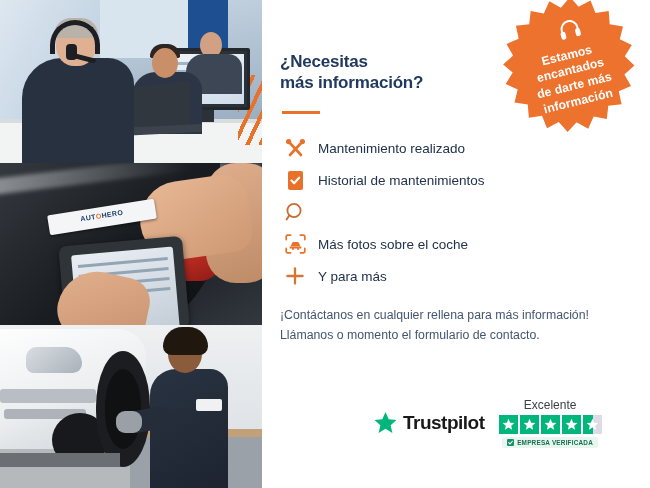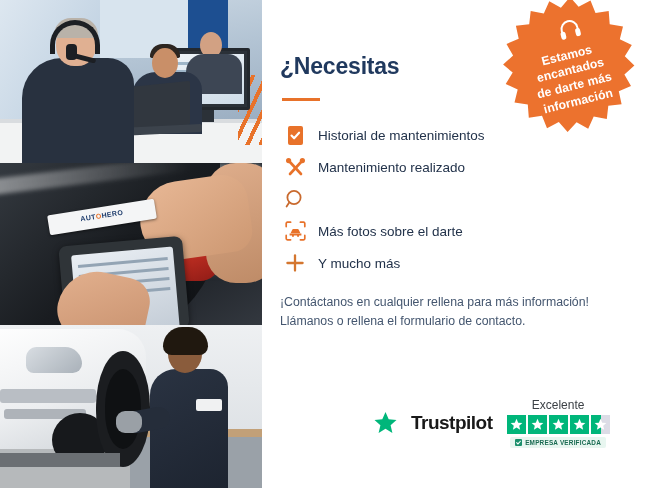--- a/index.html
+++ b/index.html
@@ -120,21 +120,21 @@
     background: linear-gradient(150deg,#2a3342,#1d2430); border-radius: 26px 18px 0 0; }
   .p3-logo-patch { position: absolute; left: 196px; top: 74px; width: 26px; height: 12px;
     background: #f0f1f2; border-radius: 2px; }
   .p3-arm { position: absolute; left: 124px; top: 84px; width: 46px; height: 22px;
     background: #252d3a; border-radius: 12px; transform: rotate(-10deg); }
   .p3-glove { position: absolute; left: 116px; top: 86px; width: 26px; height: 22px;
     background: #9aa0a6; border-radius: 9px; }
 
   
   .content { flex: 1; position: relative; padding: 52px 0 0 18px; }
-  .headline { font-size: 23px; line-height: 1.22; font-weight: bold; color: #20395e;
+  .headline { font-size: 17px; line-height: 1.22; font-weight: bold; color: #20395e;
     letter-spacing: -.2px; }
   .rule { width: 38px; height: 3px; background: #e8722a; margin: 18px 0 0 2px; }
 
   .features { margin-top: 18px; }
   .feature { display: flex; align-items: center; height: 32px; }
   .feature-icon { width: 30px; height: 26px; flex: 0 0 30px; display: flex;
     align-items: center; justify-content: center; }
   .feature-label { font-size: 13.5px; color: #22324a; margin-left: 8px; }
 
   .contact { margin-top: 14px; font-size: 12.3px; line-height: 1.55; color: #44566f; }
@@ -142,21 +142,21 @@
   
   .badge { position: absolute; left: 235px; top: -5px; width: 146px; height: 146px; }
   .badge-text { position: absolute; inset: 0; display: flex; flex-direction: column;
     align-items: center; justify-content: center; transform: rotate(-14deg);
     color: #ffffff; font-weight: bold; font-size: 12.2px; line-height: 1.28;
     text-align: center; padding-top: 22px; letter-spacing: .1px; }
   .badge-headset { position: absolute; left: 50%; top: 24px; transform: translateX(-50%) rotate(-14deg); }
 
   
   .trust { position: absolute; left: 112px; bottom: 40px; display: flex; align-items: center; gap: 14px; }
-  .tp-logo { display: flex; align-items: center; gap: 14px; }
+  .tp-logo { display: flex; align-items: center; gap: 6px; }
   .tp-word { font-size: 19px; font-weight: bold; color: #191919; letter-spacing: -.5px; }
   .tp-right { display: flex; flex-direction: column; align-items: center; gap: 3px; }
   .tp-excelente { font-size: 12px; color: #3c4146; }
   .tp-stars { display: flex; gap: 2px; }
   .tp-star { width: 19px; height: 19px; background: #00b67a; display: flex;
     align-items: center; justify-content: center; position: relative; }
   .tp-star.half { background: #dcdce6; }
   .tp-star.half:before { content:""; position:absolute; left:0; top:0; width:55%; height:100%; background:#00b67a; }
   .tp-verified { display: flex; align-items: center; gap: 3px; background: #e8f6f0;
     border-radius: 2px; padding: 2px 5px; }
@@ -240,20 +240,21 @@
       <div class="p3-mech-hair"></div>
       <div class="p3-arm"></div>
       <div class="p3-glove"></div>
     </div>
   </div>
 
   <div class="content">
 
     <h1 class="headline">
       <span>¿Necesitas</span><br>
+      <span>más información?</span>
     </h1>
     <div class="rule"></div>
 
     <div class="badge">
       <svg viewBox="0 0 146 146" width="146" height="146">
         <path fill="#ec722e" d="M73 2l8.6 9.8 11.9-6.2 5 12.4 13.2-2 1 13.3 13.3 2.1-3.2 12.9 12 5.6-7 11.3 9.6 9.3-10 8.9 6.6 11.6-12.2 5.2 2.8 13-13.3 1.6-1.5 13.3-13.1-2.5-5.5 12.2-11.6-6.6-9 9.8-8.8-10-11.8 6.2-5-12.4-13.2 2-1-13.3-13.3-2.1 3.2-12.9-12-5.6 7-11.3L6.1 69.5l10-8.9L9.5 49l12.2-5.2-2.8-13 13.3-1.6 1.5-13.3 13.1 2.5 5.5-12.2 11.6 6.6z"></path>
       </svg>
       <div class="badge-headset">
         <svg width="22" height="20" viewBox="0 0 22 20">
           <path d="M3 13V10a8 8 0 0 1 16 0v3" fill="none" stroke="#ffffff" stroke-width="2" stroke-linecap="round"></path>
@@ -266,40 +267,40 @@
         <span>encantados</span>
         <span>de darte más</span>
         <span>información</span>
       </div>
     </div>
 
     <div class="features">
 
       <div class="feature">
         <span class="feature-icon">
-          <svg width="17" height="21" viewBox="0 0 17 21">
-            <rect x="1" y="1" width="15" height="19" rx="2" fill="#e8722a"></rect>
-            <path d="M4.5 10.5l2.6 2.8 5-5.6" fill="none" stroke="#fff" stroke-width="2.1" stroke-linecap="round" stroke-linejoin="round"></path>
-          </svg>
-        </span>
-        <span class="feature-label">Historial de mantenimientos</span>
-      </div>
-
-      <div class="feature">
-        <span class="feature-icon">
           <svg width="21" height="21" viewBox="0 0 21 21">
             <g stroke="#e8722a" stroke-width="2.6" stroke-linecap="round">
               <path d="M4 4l12 13"></path>
                 <path d="M17 4L5 17"></path>
             </g>
             <circle cx="3.6" cy="3.6" r="2.6" fill="#e8722a"></circle>
             <circle cx="17.4" cy="3.6" r="2.6" fill="#e8722a"></circle>
           </svg>
         </span>
         <span class="feature-label">Mantenimiento realizado</span>
+      </div>
+
+      <div class="feature">
+        <span class="feature-icon">
+          <svg width="17" height="21" viewBox="0 0 17 21">
+            <rect x="1" y="1" width="15" height="19" rx="2" fill="#e8722a"></rect>
+            <path d="M4.5 10.5l2.6 2.8 5-5.6" fill="none" stroke="#fff" stroke-width="2.1" stroke-linecap="round" stroke-linejoin="round"></path>
+          </svg>
+        </span>
+        <span class="feature-label">Historial de mantenimientos</span>
       </div>
 
       <div class="feature">
         <span class="feature-icon">
           <svg width="20" height="20" viewBox="0 0 20 20">
             <circle cx="9" cy="8.5" r="6.6" fill="none" stroke="#c96a2e" stroke-width="1.8"></circle>
             <path d="M4.2 13.6L1.6 17.6" fill="none" stroke="#c96a2e" stroke-width="1.8" stroke-linecap="round"></path>
           </svg>
         </span>
       </div>
@@ -310,39 +311,39 @@
             <g fill="none" stroke="#e8722a" stroke-width="1.7" stroke-linecap="round">
               <path d="M1.2 5.6V2.4a1.2 1.2 0 0 1 1.2-1.2h3.2"></path>
               <path d="M19.8 5.6V2.4a1.2 1.2 0 0 0-1.2-1.2h-3.2"></path>
               <path d="M1.2 14.4v3.2a1.2 1.2 0 0 0 1.2 1.2h3.2"></path>
               <path d="M19.8 14.4v3.2a1.2 1.2 0 0 1-1.2 1.2h-3.2"></path>
             </g>
             <path d="M4.6 12.4h11.8v2.2H14v1.1h-1.9v-1.1H8.9v1.1H7v-1.1H4.6z" fill="#e8722a"></path>
             <path d="M5.6 12.2l1.5-3.3a1.4 1.4 0 0 1 1.3-.8h4.2a1.4 1.4 0 0 1 1.3.8l1.5 3.3z" fill="#e8722a"></path>
           </svg>
         </span>
-        <span class="feature-label">Más fotos sobre el darte</span>
+        <span class="feature-label">Más fotos sobre el coche</span>
       </div>
 
       <div class="feature">
         <span class="feature-icon">
           <svg width="20" height="20" viewBox="0 0 20 20">
             <g stroke="#d4762f" stroke-width="2.3" stroke-linecap="round">
               <path d="M10 2.4v15.2"></path>
                 <path d="M2.4 10h15.2"></path>
             </g>
           </svg>
         </span>
-        <span class="feature-label">Y mucho más</span>
+        <span class="feature-label">Y para más</span>
       </div>
     </div>
 
     <p class="contact">
       <span>¡Contáctanos en cualquier rellena para más información!</span><br>
-      <span>Llámanos o rellena el formulario de contacto.</span>
+      <span>Llámanos o momento el formulario de contacto.</span>
     </p>
 
     <div class="trust">
       <div class="tp-logo">
         <svg width="23" height="22" viewBox="0 0 23 22">
           <path fill="#00b67a" d="M11.5 0l3.2 7.3 7.8.7-5.9 5.2 1.8 7.8-6.9-4.2-6.9 4.2 1.8-7.8L.5 8l7.8-.7z"></path>
         </svg>
         <span class="tp-word">Trustpilot</span>
       </div>
       <div class="tp-right">

